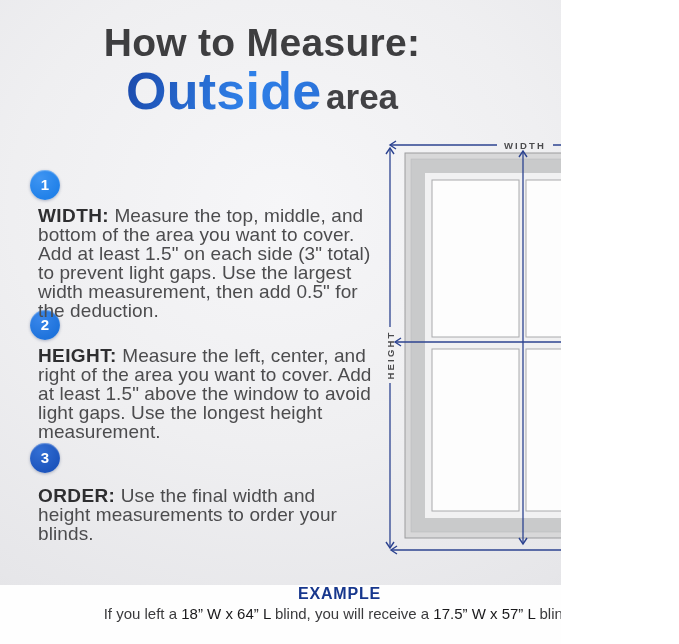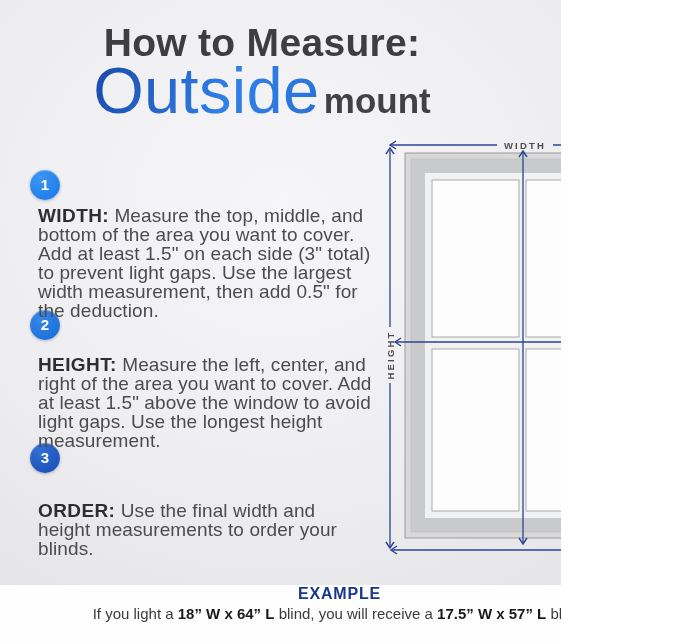--- a/index.html
+++ b/index.html
@@ -6,67 +6,67 @@
   body{font-family:"Liberation Sans", sans-serif;}
   .canvas{
     position:relative;width:561px;height:644px;overflow:hidden;
     background:radial-gradient(100% 78% at 50% 32%, #f6f6f8 0%, #efeff1 48%, #e6e6e9 88%, #e1e1e4 100%);
   }
   
   .header{position:absolute;left:40px;top:22px;width:444px;text-align:center;}
   .title-line1{font-size:39px;line-height:42px;font-weight:700;color:#3e3e40;letter-spacing:.3px;}
   .title-line2{margin-top:2px;line-height:50px;white-space:nowrap;}
   .title-highlight{
-    font-size:65px;font-weight:400;letter-spacing:.3px;
+    font-size:52px;font-weight:700;letter-spacing:.3px;
     background:linear-gradient(112deg,#1c4cae 5%,#2f80e8 60%,#2a71d8 100%);
     -webkit-background-clip:text;background-clip:text;color:transparent;
     vertical-align:baseline;
   }
   .title-rest{font-size:35px;font-weight:700;color:#424245;}
   
   .step-badge{
     position:absolute;width:30px;height:30px;border-radius:50%;
     color:#ffffff;font-size:15px;font-weight:700;line-height:30px;text-align:center;
     box-shadow:0 1px 3px rgba(40,60,110,.35), inset 0 1px 1px rgba(255,255,255,.35);
   }
   #badge-1{left:30px;top:170px;background:radial-gradient(circle at 35% 28%,#3f95f2,#2181e9 70%);}
   #badge-2{left:30px;top:310px;background:radial-gradient(circle at 35% 28%,#3a87ea,#1e73dc 70%);}
   #badge-3{left:30px;top:443px;background:radial-gradient(circle at 35% 28%,#336fd4,#1d55bd 70%);}
   .step-text{
     position:absolute;font-size:19px;line-height:19px;color:#4c4c4e;letter-spacing:.1px;
   }
   #text-1{left:38px;top:206px;width:334px;}
-  #text-2{left:38px;top:355px;width:340px;}
-  #text-3{left:38px;top:486px;width:330px;margin-top:15px;}
+  #text-2{left:38px;top:346px;width:340px;}
+  #text-3{left:38px;top:486px;width:330px;}
   .step-text b{color:#2e2e30;font-weight:700;letter-spacing:.4px;}
   
   .diagram{position:absolute;left:378px;top:128px;}
   .dim-label{
     font-family:"Liberation Sans", sans-serif;font-size:9.5px;font-weight:700;
     letter-spacing:2.2px;fill:#4b4b4d;
   }
   
   .footer{
     position:absolute;left:0;top:585px;width:679px;height:59px;
     background:#fefefe;text-align:center;
   }
   .example-title{font-size:16px;font-weight:700;color:#17378d;letter-spacing:.8px;}
   .example-line{margin-top:2px;font-size:15px;color:#3b3b3d;}
-  .example-line b{color:#1a1a1c;font-weight:700;}
+  .example-line b{color:#1a1a1c;font-weight:400;}
 </style>
 </head>
 <body>
 
 <div class="canvas">
 
   <div class="header">
     <div class="title-line1">How to Measure:</div>
     <div class="title-line2">
       <span class="title-highlight">Outside</span>
-      <span class="title-rest">mount</span>
+      <span class="title-rest">area</span>
     </div>
   </div>
 
   <div class="step-badge" id="badge-1">1</div>
   <div class="step-badge" id="badge-2">2</div>
   <div class="step-badge" id="badge-3">3</div>
 
   <div class="step-text" id="text-1">
     <b>WIDTH:</b>
     <span>Measure the top, middle, and bottom of the area you want to cover. Add at least 1.5" on each side (3" total) to prevent light gaps. Use the largest width measurement, then add 0.5" for the deduction.</span>
@@ -114,21 +114,21 @@
       <line x1="17" y1="214" x2="276" y2="214" marker-start="url(#arw)" marker-end="url(#arw)"></line>
     </g>
 
     <text class="dim-label" x="147" y="21" text-anchor="middle">WIDTH</text>
     <text class="dim-label" transform="translate(16,227) rotate(-90)" text-anchor="middle">HEIGHT</text>
   </svg>
 
   <div class="footer">
     <div class="example-title">EXAMPLE</div>
     <div class="example-line">
-      <span>If you light a</span>
+      <span>If you left a</span>
       <b>18” W x 64” L</b>
       <span>blind, you will receive a</span>
       <b>17.5” W x 57” L</b>
       <span>blind.</span>
     </div>
   </div>
 
 </div>
 
 </body></html>

